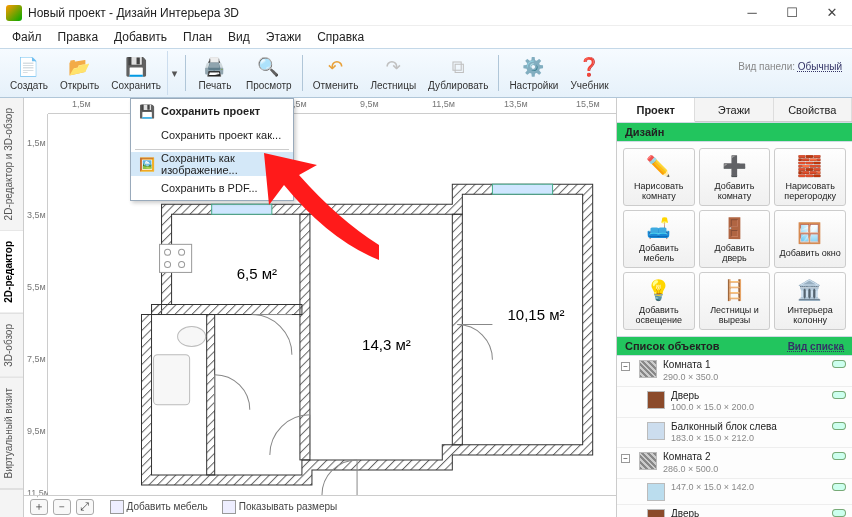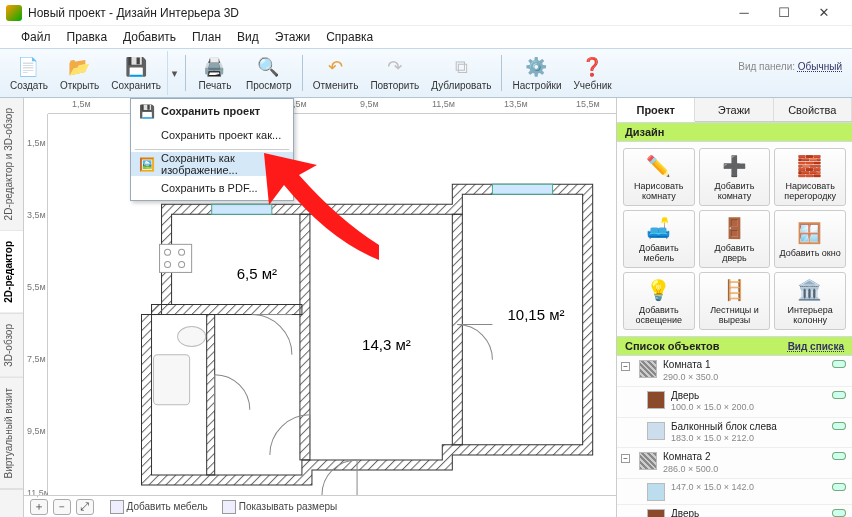--- a/index.html
+++ b/index.html
@@ -1,23 +1,23 @@
 <!DOCTYPE html>
 <html><head>
 <meta charset="utf-8">
 <style>
   * { box-sizing: border-box; margin: 0; padding: 0; }
   body { font-family: "Segoe UI", Tahoma, sans-serif; font-size: 11px; color: #222; background: #fff; width: 852px; height: 517px; overflow: hidden; position: relative; }
   
-  .titlebar { height: 26px; background: #fff; display: flex; align-items: center; padding: 0 8px 0 6px; border-bottom: 1px solid #eee; }
+  .titlebar { height: 26px; background: #fff; display: flex; align-items: center; padding: 0 0 0 6px; border-bottom: 1px solid #eee; }
   .titlebar .app-icon { width: 16px; height: 16px; background: linear-gradient(135deg,#f90,#0a0); border-radius: 3px; margin-right: 6px; }
   .titlebar .title { flex: 1; font-size: 12px; }
   .winbtn { width: 40px; height: 26px; display: flex; align-items: center; justify-content: center; font-size: 13px; color: #444; }
   
-  .menubar { height: 22px; display: flex; align-items: center; padding: 0 15px; gap: 4px; font-size: 12px; }
+  .menubar { height: 22px; display: flex; align-items: center; padding: 0 6px; gap: 4px; font-size: 12px; }
   .menubar span { padding: 2px 6px; }
   
   .toolbar { height: 50px; background: linear-gradient(#f6fbff,#e6f1fa); border-top: 1px solid #c4d8e8; border-bottom: 1px solid #b0c6d8; display: flex; align-items: stretch; padding: 2px 4px; position: relative; }
   .tbtn { display: flex; flex-direction: column; align-items: center; justify-content: center; padding: 2px 6px; min-width: 50px; font-size: 10px; color: #333; gap: 1px; }
   .tbtn .ticon { width: 24px; height: 24px; display: flex; align-items: center; justify-content: center; font-size: 18px; }
   .tsep { width: 1px; background: #b0c6d8; margin: 4px 4px; }
   .splitarrow { width: 14px; display:flex; align-items:center; justify-content:center; color:#555; border-left:1px solid #cde; }
   .view-label { position:absolute; right:10px; top:12px; font-size:10px; color:#888; }
   .view-label a { color:#336; text-decoration: underline dotted; }
   
@@ -36,21 +36,21 @@
   .plan svg { width:100%; height:100%; }
   .bottombar { position:absolute; left:0; right:0; bottom:0; height:22px; border-top:1px solid #ccc; display:flex; align-items:center; font-size:10px; color:#444; padding:0 6px; gap:14px; }
   .zoombtn { width:18px; height:16px; border:1px solid #aaa; border-radius:3px; display:inline-flex; align-items:center; justify-content:center; font-size:11px; background:#f8f8f8; margin-right:2px; }
   .bbtn { display:inline-flex; align-items:center; gap:3px; }
   .bbtn .bicon { width:14px; height:14px; border:1px solid #999; background:#eef; }
   
   .rightpanel { width: 236px; border-left:1px solid #ccc; background:#fdfdfd; display:flex; flex-direction:column; overflow:hidden; }
   .rtabs { display:flex; height:24px; border-bottom:1px solid #ccc; font-size:11px;justify-content:center; }
   .rtab { flex:1; display:flex; align-items:center; justify-content:center; border-right:1px solid #ddd; background:#f4f4f4; }
   .rtab.active { background:#fff; border-bottom:1px solid #fff; margin-bottom:-1px; font-weight:600; }
-  .rsection-head { background:#bef264; border-top:1px solid #d0dae4; border-bottom:1px solid #d0dae4; padding:3px 8px; font-size:11px; font-weight:600; display:flex; justify-content:space-between; align-items:center; }
+  .rsection-head { background:#22c55e; border-top:1px solid #d0dae4; border-bottom:1px solid #d0dae4; padding:3px 8px; font-size:11px; font-weight:600; display:flex; justify-content:space-between; align-items:center; }
   .toolgrid { display:grid; grid-template-columns: repeat(3,1fr); gap:4px; padding:6px; }
   .gridbtn { background:linear-gradient(#fefefe,#f0f0f0); border:1px solid #ccc; border-radius:3px; height:58px; display:flex; flex-direction:column; align-items:center; justify-content:center; font-size:9px; text-align:center; gap:2px; padding:2px; }
   .gridbtn .gicon { width:26px; height:26px; display:flex; align-items:center; justify-content:center; font-size:20px; }
   .objlist { flex:1; overflow-y:auto; font-size:10px; }
   .objitem { border-bottom:1px solid #eee; padding:3px 6px; display:flex; align-items:flex-start; gap:6px; position:relative; }
   .objitem.child { padding-left: 30px; }
   .objitem .oicon { width:18px; height:18px; background:#ddd; border:1px solid #bbb; flex-shrink:0; margin-top:1px; position:relative; }
   .objitem .oicon.room { background: repeating-linear-gradient(45deg,#888,#888 2px,#ccc 2px,#ccc 4px); }
   .objitem .otext { flex:1; line-height:1.25; }
   .objitem .dim { color:#888; font-size:9px; }
@@ -114,21 +114,21 @@
       <div class="ticon">🔍</div>
       <span>Просмотр</span>
     </div>
   <div class="tsep"></div>
   <div class="tbtn">
       <div class="ticon" style="color:#e8a13a">↶</div>
       <span>Отменить</span>
     </div>
   <div class="tbtn">
       <div class="ticon" style="color:#c0c0c0">↷</div>
-      <span>Повторить</span>
+      <span>Лестницы</span>
     </div>
   <div class="tbtn">
       <div class="ticon" style="color:#c0c0c0">⧉</div>
       <span>Дублировать</span>
     </div>
   <div class="tsep"></div>
   <div class="tbtn">
       <div class="ticon" style="color:#3a7bd5">⚙️</div>
       <span>Настройки</span>
     </div>

